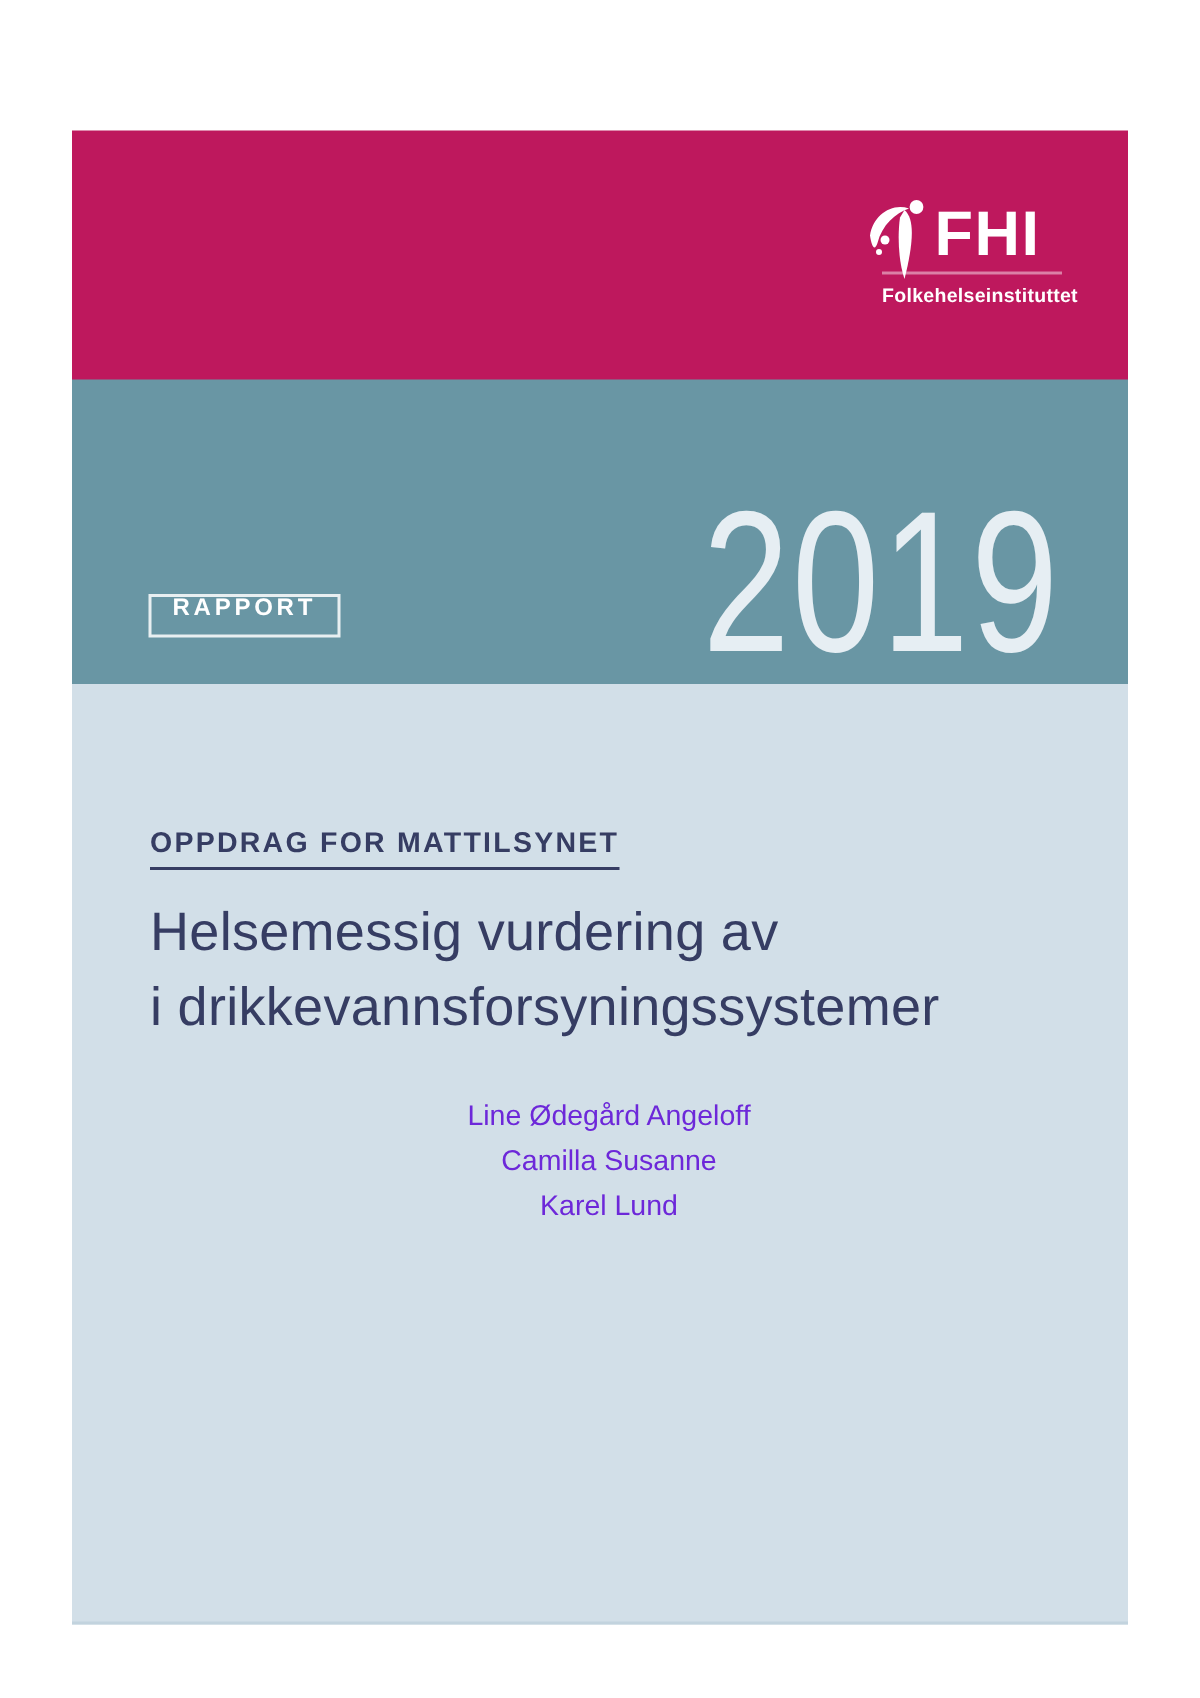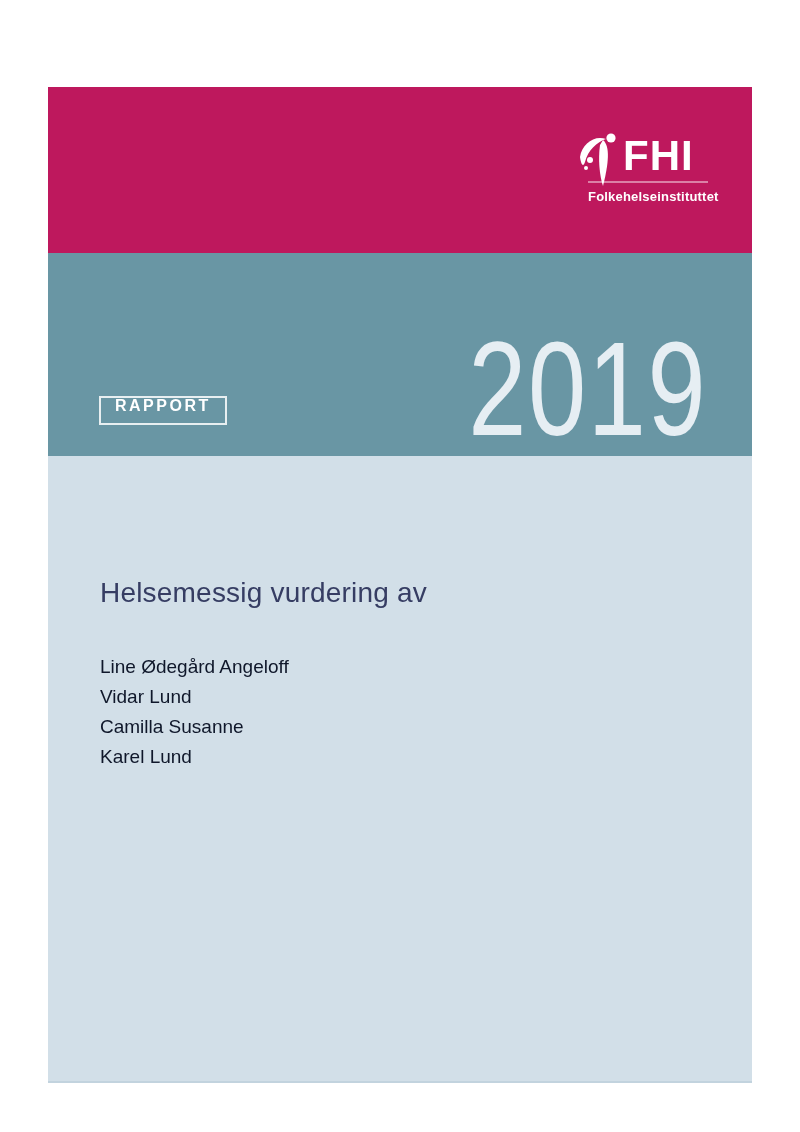--- a/index.html
+++ b/index.html
@@ -61,26 +61,26 @@
   .kicker {
     display: inline-block;
     color: #363d63; font-size: 19px; font-weight: bold;
     letter-spacing: 1.5px;
     padding-bottom: 4px;
     border-bottom: 2px solid #363d63;
     white-space: nowrap;
   }
   .title {
     margin-top: 16px;
-    color: #363d63; font-size: 28px; font-weight: 400;
+    color: #363d63; font-size: 36px; font-weight: 400;
     line-height: 50px; letter-spacing: 0.2px;
   }
   .authors {
     margin-top: 34px; list-style: none;
-    color: #0f172a; font-size: 19px; line-height: 30px;
+    color: #6d28d9; font-size: 19px; line-height: 30px; text-align: center;
   }
 </style>
 </head>
 <body>
 
 <div class="page">
 
   <div class="band band-navy">
     <div class="logo">
       <svg class="logo-icon" viewBox="0 0 40 57" xmlns="http://www.w3.org/2000/svg" aria-hidden="true">
@@ -98,27 +98,28 @@
 
   <div class="band band-teal">
     <div class="report-badge">
       <span>RAPPORT</span>
     </div>
     <div class="year">2019</div>
   </div>
 
   <div class="band band-light">
     <div class="cover-content">
+      <span class="kicker">OPPDRAG FOR MATTILSYNET</span>
 
       <div class="title">
         <div>Helsemessig vurdering av</div>
+        <div>i drikkevannsforsyningssystemer</div>
       </div>
 
       <ul class="authors">
         <li>Line Ødegård Angeloff</li>
-        <li>Vidar Lund</li>
         <li>Camilla Susanne</li>
         <li>Karel Lund</li>
       </ul>
     </div>
   </div>
 
 </div>
 
 </body></html>

